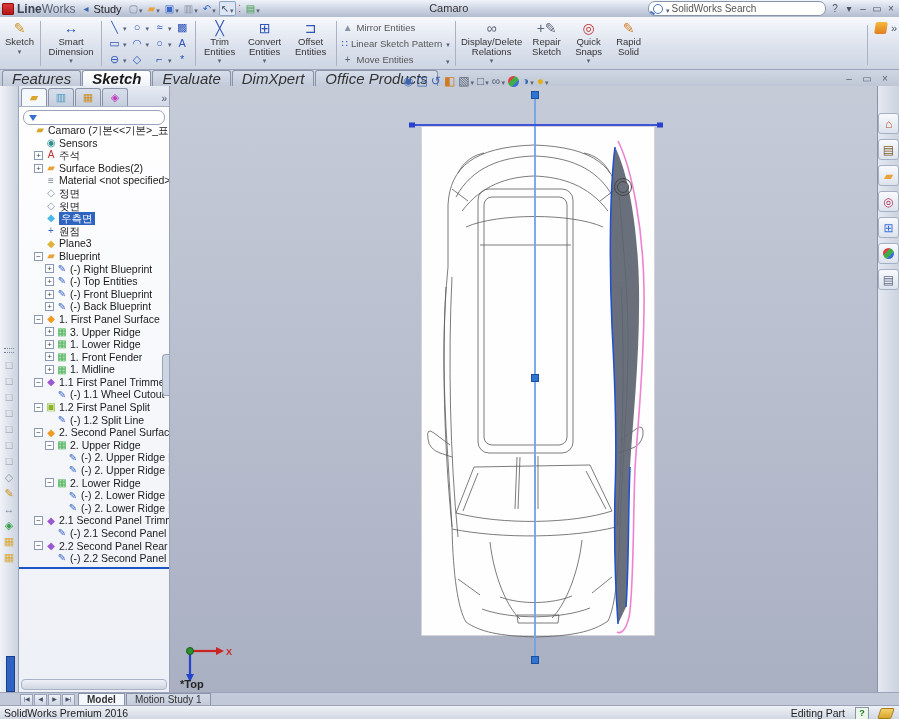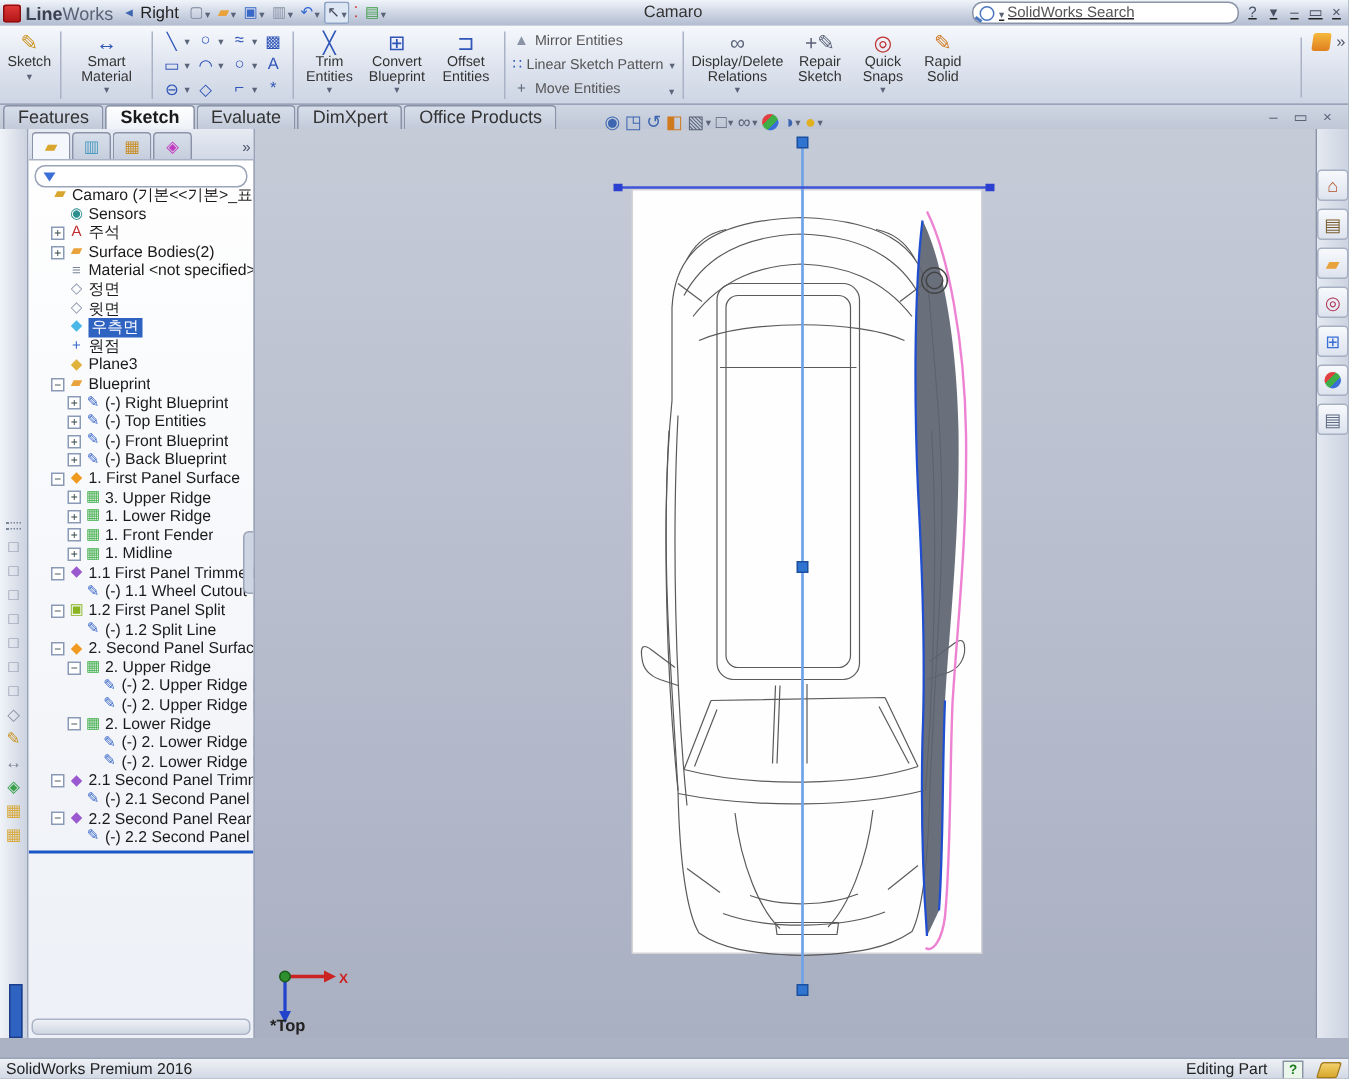--- a/index.html
+++ b/index.html
@@ -17,21 +17,21 @@
     margin:0 3px 0 2px;flex:0 0 auto;box-shadow:inset 0 0 0 1px #8c0e0e;}
   .b1{font-weight:bold;color:#3a4150;font-size:12px;letter-spacing:0;}
   .b2{font-weight:normal;color:#5a6376;font-size:12px;margin-right:6px;}
   #menu-icons{display:flex;align-items:center;gap:1px;height:17px;}
   .mi{display:inline-flex;align-items:center;height:15px;padding:0 2px;border-radius:2px;}
   .mi.pressed{background:#dde6f3;box-shadow:inset 0 0 0 1px #8fa3c4;}
   .mi .g{font-size:10px;line-height:15px;}
   .dd::after{content:"▾";font-size:7px;color:#5a6478;margin-left:1px;}
   #file-label{margin:0 4px 0 2px;color:#222;}
   #doc-title{position:absolute;left:50%;transform:translateX(-52%);top:2px;color:#333;}
-  #tb-right{position:absolute;right:2px;top:1px;display:flex;align-items:center;gap:3px;text-decoration:underline;}
+  #tb-right{position:absolute;right:2px;top:1px;display:flex;align-items:center;gap:3px;}
   #search-box{width:168px;height:13px;background:#fff;border:1px solid #8a93a8;border-radius:7px;
     display:flex;align-items:center;padding:0 4px;gap:2px;}
   #search-box .mag{width:8px;height:8px;border:1.5px solid #4a76c0;border-radius:50%;position:relative;flex:0 0 auto;}
   #search-box .mag::after{content:"";position:absolute;left:-4px;top:7px;width:5px;height:1.5px;background:#4a76c0;transform:rotate(35deg);}
   #search-box .ph{color:#555;font-size:10px;white-space:nowrap;overflow:hidden;}
   #win-btns{display:flex;gap:2px;align-items:center;}
   .wb{min-width:12px;text-align:center;color:#4a5264;font-size:10px;line-height:14px;}
 
   
   #commandbar{position:absolute;left:0;top:17px;width:899px;height:53px;
@@ -52,22 +52,22 @@
   .srow .g{font-size:10px;width:12px;text-align:center;}
   .srow .slabel{font-size:9.5px;color:#555;white-space:nowrap;flex:1;}
   #cm-overflow{margin-left:auto;display:flex;align-items:flex-start;gap:4px;padding-top:4px;}
   #cm-overflow .flag{width:12px;height:12px;background:linear-gradient(#f5b93c,#e07f1f);border-radius:2px;transform:skewX(-8deg);}
   #cm-overflow .chev{color:#4a5468;font-size:11px;}
 
   
   #tabrow{position:absolute;left:0;top:70px;width:899px;height:16px;
     background:linear-gradient(#cfd6e3,#bfc7d6);border-bottom:1px solid #8a93a8;}
   #cmdtabs{display:flex;height:16px;align-items:flex-end;padding-left:2px;}
-  .ctab{padding:1px 9px;font-size:12px;color:#333;border:1px solid #8a93a8;border-bottom:none;
-    border-radius:3px 3px 0 0;background:linear-gradient(#d8dfeb,#c2cad9);margin-right:1px;height:13px;line-height:13px;}
+  .ctab{padding:1px 9px;font-size:15px;color:#333;border:1px solid #8a93a8;border-bottom:none;
+    border-radius:3px 3px 0 0;background:linear-gradient(#d8dfeb,#c2cad9);margin-right:1px;height:13px;line-height:13px;font-style:italic;}
   .ctab.active{background:linear-gradient(#ffffff,#eef2f8);font-weight:bold;color:#1a1a1a;}
   #doc-controls{position:absolute;right:8px;top:2px;display:flex;gap:6px;}
   #doc-controls .wb{color:#5a6478;}
 
   
   #headsup{position:absolute;left:403px;top:74px;display:flex;align-items:center;gap:3px;z-index:30;}
   .hic{display:inline-flex;align-items:center;}
   .hic .g{font-size:12px;}
   .sphere{width:11px;height:11px;border-radius:50%;
     background:conic-gradient(#e04040 0 33%,#3fae49 33% 66%,#3a6fd8 66% 100%);
@@ -151,21 +151,21 @@
 <div id="app">
 
   <div id="titlebar">
     <span class="swlogo"></span>
     <span class="b1">Line</span>
     <span class="b2">Works</span>
     <div id="menu-icons">
         <span class="mi">
           <span class="g" style="color: rgb(62, 102, 176);">◂</span>
         </span>
-        <span id="file-label">Right</span>
+        <span id="file-label">Study</span>
         <span class="mi">
           <span class="g" style="color: rgb(125, 135, 156);">▢</span>
           <span class="dd"></span>
         </span>
         <span class="mi">
           <span class="g" style="color: rgb(232, 163, 61);">▰</span>
           <span class="dd"></span>
         </span>
         <span class="mi">
           <span class="g" style="color: rgb(58, 104, 200);">▣</span>
@@ -210,21 +210,21 @@
 
   <div id="commandbar">
     <div class="bigbtn">
       <span class="bic" style="color:#c9921c">✎</span>
       <span class="blabel">Sketch</span>
       <span class="bdd">▾</span>
     </div>
     <div class="vsep"></div>
     <div class="bigbtn" style="width:48px">
       <span class="bic" style="color:#2f55b8">↔</span>
-      <span class="blabel">Smart Material</span>
+      <span class="blabel">Smart Dimension</span>
       <span class="bdd">▾</span>
     </div>
     <div class="vsep"></div>
     <div id="palette">
         <span class="pcell">
           <span class="g" style="color: rgb(47, 85, 184);">╲</span>
           <span class="dd"></span>
         </span>
         <span class="pcell">
           <span class="g" style="color: rgb(47, 85, 184);">○</span>
@@ -268,21 +268,21 @@
         </span>
       </div>
     <div class="vsep"></div>
     <div class="bigbtn" style="width:36px">
       <span class="bic" style="color:#2f55b8">╳</span>
       <span class="blabel">Trim Entities</span>
       <span class="bdd">▾</span>
     </div>
     <div class="bigbtn" style="width:42px">
       <span class="bic" style="color:#2f55b8">⊞</span>
-      <span class="blabel">Convert Blueprint</span>
+      <span class="blabel">Convert Entities</span>
       <span class="bdd">▾</span>
     </div>
     <div class="bigbtn" style="width:38px">
       <span class="bic" style="color:#2f55b8">⊐</span>
       <span class="blabel">Offset Entities</span>
     </div>
     <div class="vsep"></div>
     <div id="stacked">
       <div class="srow">
         <span class="g" style="color:#8a94a6">▲</span>
@@ -684,20 +684,32 @@
         </div>
         <div class="tpi">
           <span class="sphere"></span>
         </div>
         <div class="tpi">
           <span class="g" style="color: rgb(95, 108, 132);">▤</span>
         </div>
       </div>
   </div>
 
+  <div id="sheetbar">
+    <div id="sheetnav">
+        <span class="snav">|◀</span>
+        <span class="snav">◀</span>
+        <span class="snav">▶</span>
+        <span class="snav">▶|</span>
+      </div>
+    <div id="sheettabs" style="display:flex;align-items:stretch;">
+        <div class="stab active">Model</div>
+        <div class="stab">Motion Study 1</div>
+      </div>
+  </div>
 
   <div id="statusbar">
     <span id="sb-left">SolidWorks Premium 2016</span>
     <div id="sb-right">
       <span>Editing Part</span>
       <span id="sb-help">?</span>
       <span id="sb-tag"></span>
     </div>
   </div>
 

